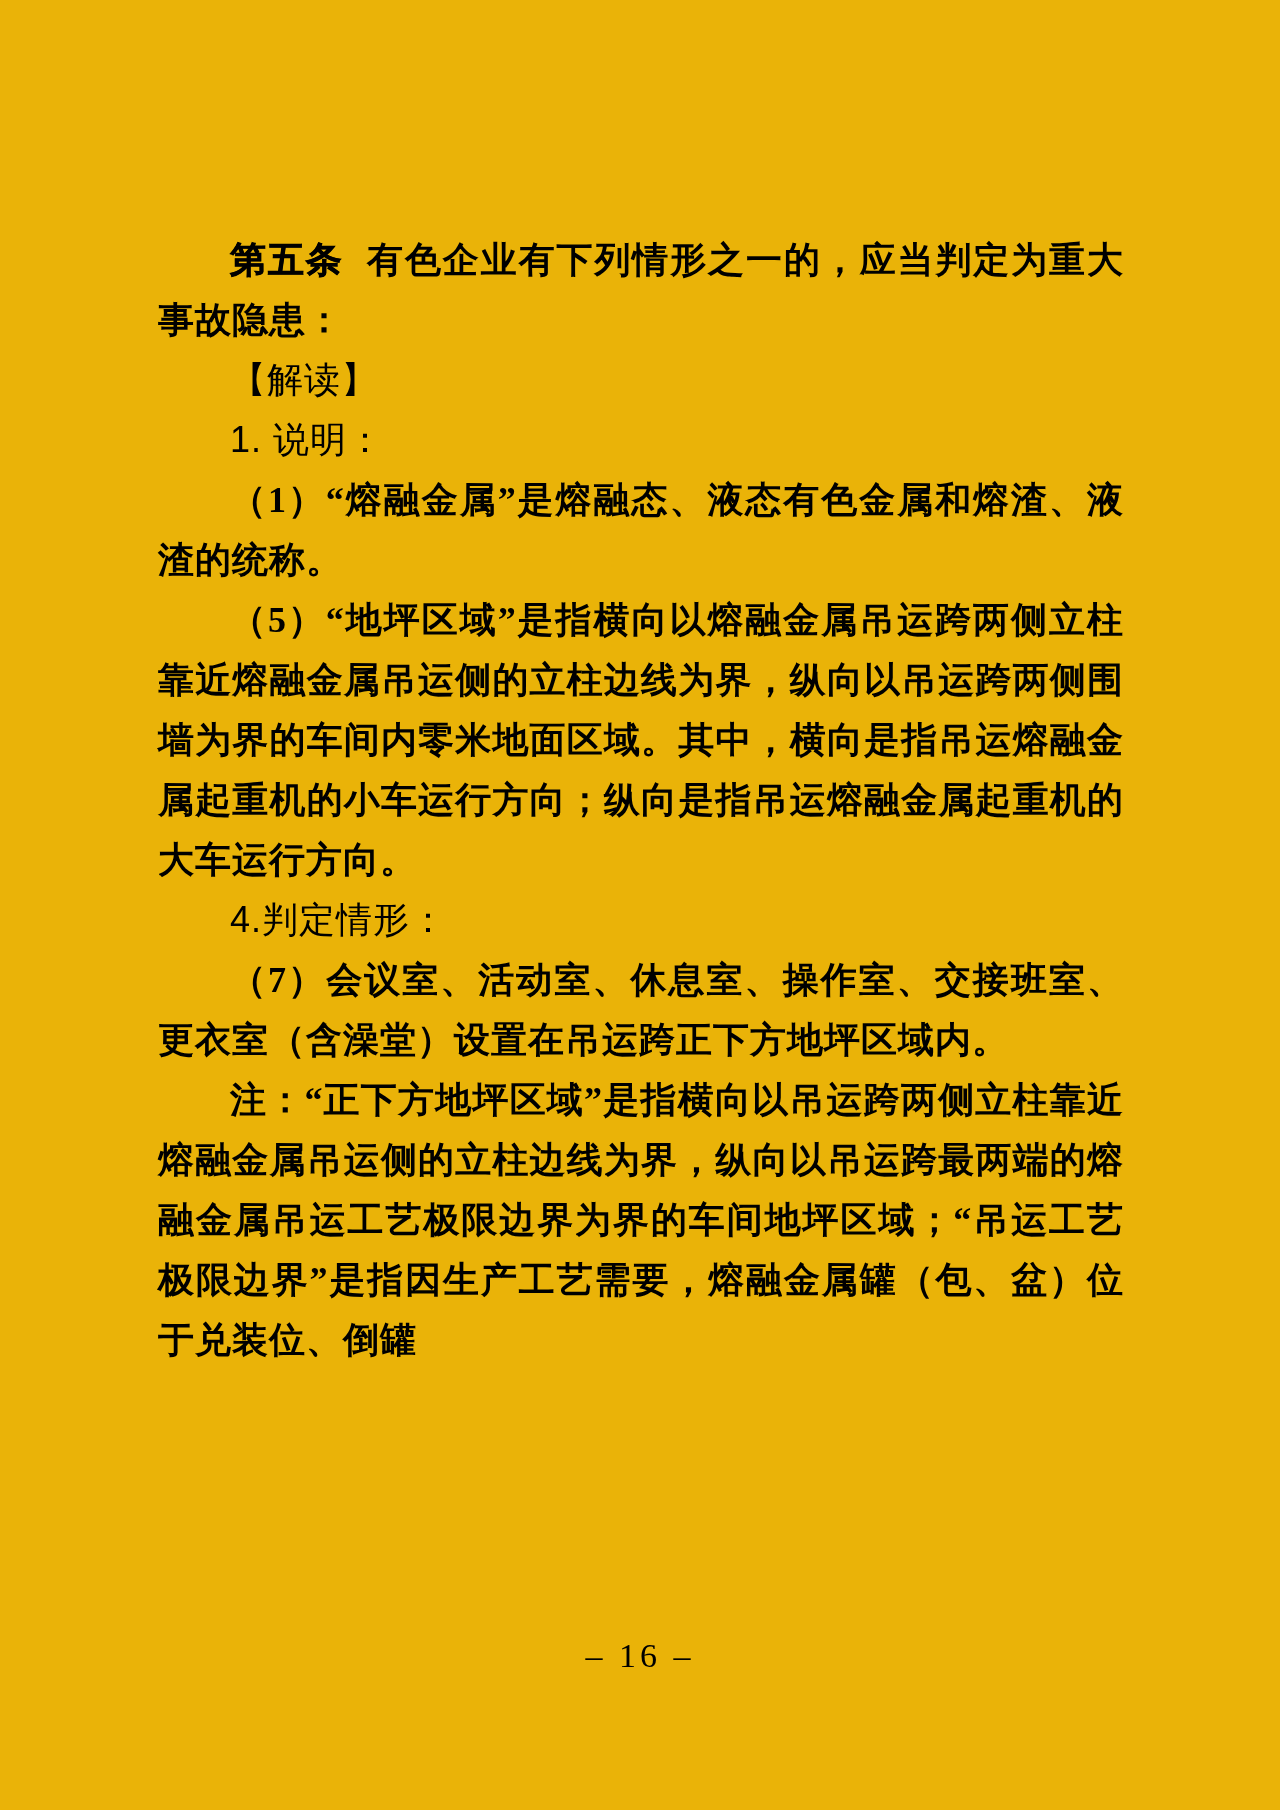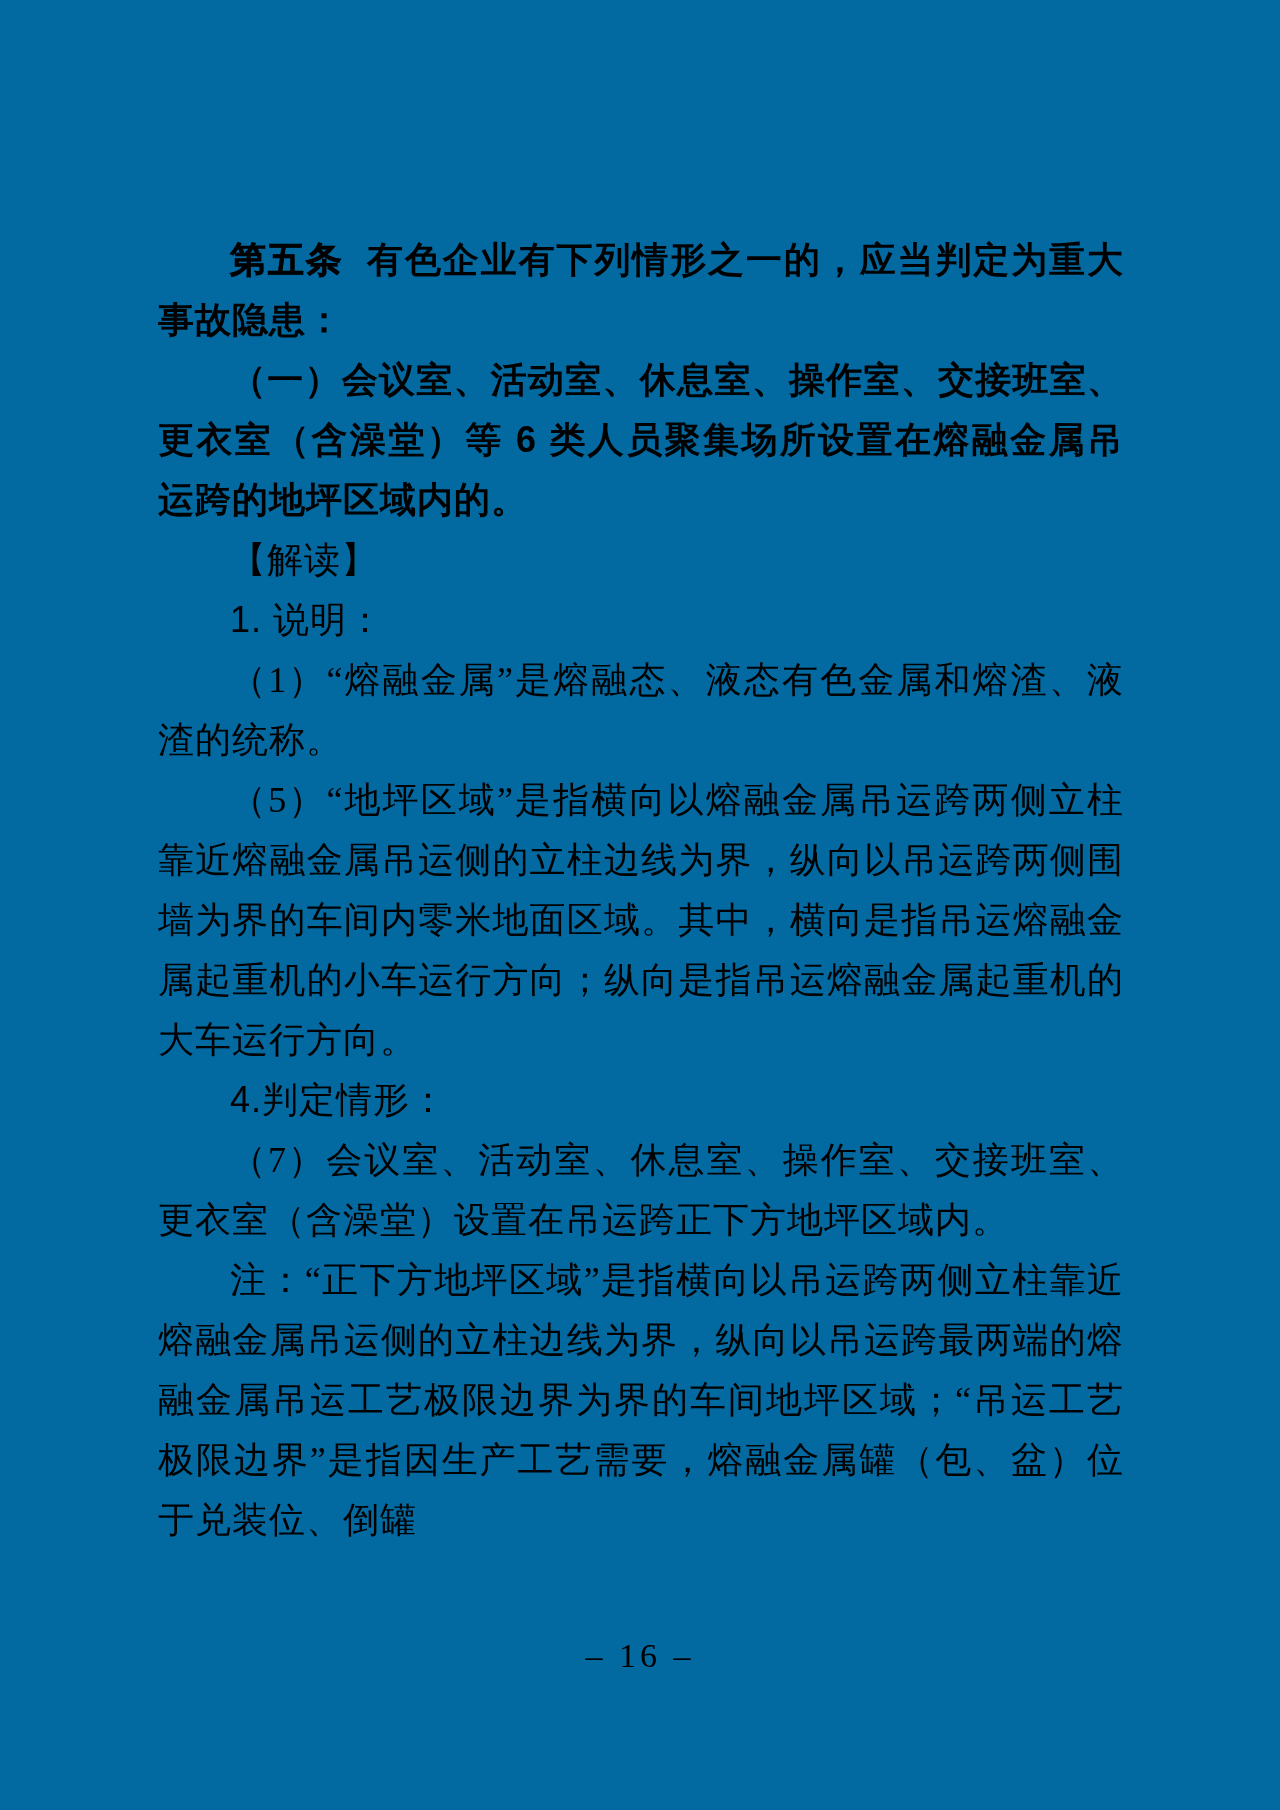--- a/index.html
+++ b/index.html
@@ -4,21 +4,21 @@
 <style>
   html, body {
     margin: 0;
     padding: 0;
     background: #ffffff;
   }
   #page {
     position: relative;
     width: 1280px;
     height: 1810px;
-    background: #0369a1;
+    background: #eab308;
     color: #000000;
     overflow: hidden;
   }
   #content {
     position: absolute;
     left: 158px;
     top: 230px;
     width: 966px;
     font-size: 36px;
     line-height: 60px;
@@ -49,21 +49,21 @@
     font-weight: 400;
   }
   
   .style-bracket {
     font-family: "Liberation Serif", "DejaVu Serif", serif;
     font-weight: 400;
   }
   
   .style-body {
     font-family: "Liberation Serif", "DejaVu Serif", serif;
-    font-weight: 400;
+    font-weight: 700;
   }
   #footer {
     position: absolute;
     top: 1602px;
     left: 0;
     width: 100%;
     text-align: center;
     font-family: "Liberation Serif", "DejaVu Serif", serif;
     font-size: 34px;
     line-height: 44px;
@@ -74,21 +74,20 @@
 </style>
 </head>
 <body>
 
 <div id="page">
 
   <div id="content">
 
     <p class="para justified style-article"><span class="article-lead">第五条</span><span>有色企业有下列情形之一的，应当判定为重大事故隐患：</span></p>
 
-    <p class="para justified style-article">（一）会议室、活动室、休息室、操作室、交接班室、更衣室（含澡堂）等 6 类人员聚集场所设置在熔融金属吊运跨的地坪区域内的。</p>
 
     <p class="para style-bracket">【解读】</p>
 
     <p class="para style-heading">1. 说明：</p>
 
     <p class="para justified style-body">（1）“熔融金属”是熔融态、液态有色金属和熔渣、液渣的统称。</p>
 
     <p class="para justified style-body">（5）“地坪区域”是指横向以熔融金属吊运跨两侧立柱靠近熔融金属吊运侧的立柱边线为界，纵向以吊运跨两侧围墙为界的车间内零米地面区域。其中，横向是指吊运熔融金属起重机的小车运行方向；纵向是指吊运熔融金属起重机的大车运行方向。</p>
 
 

